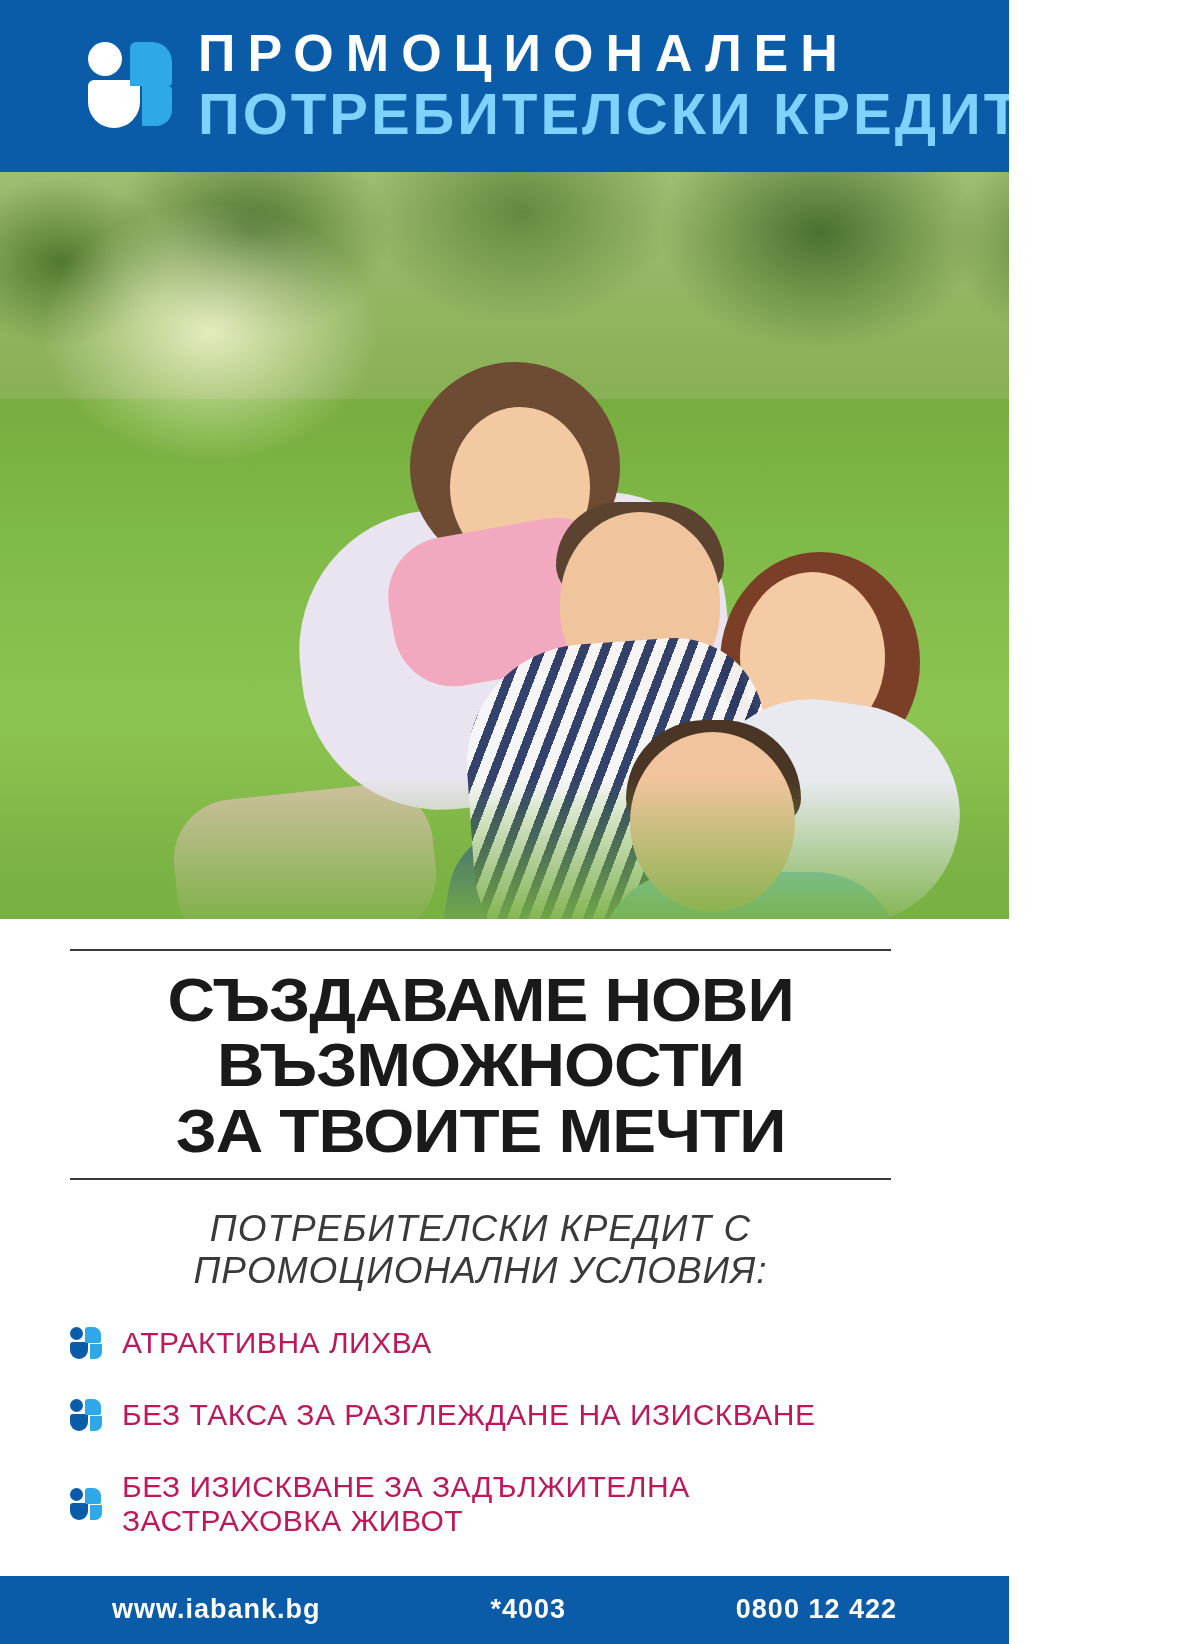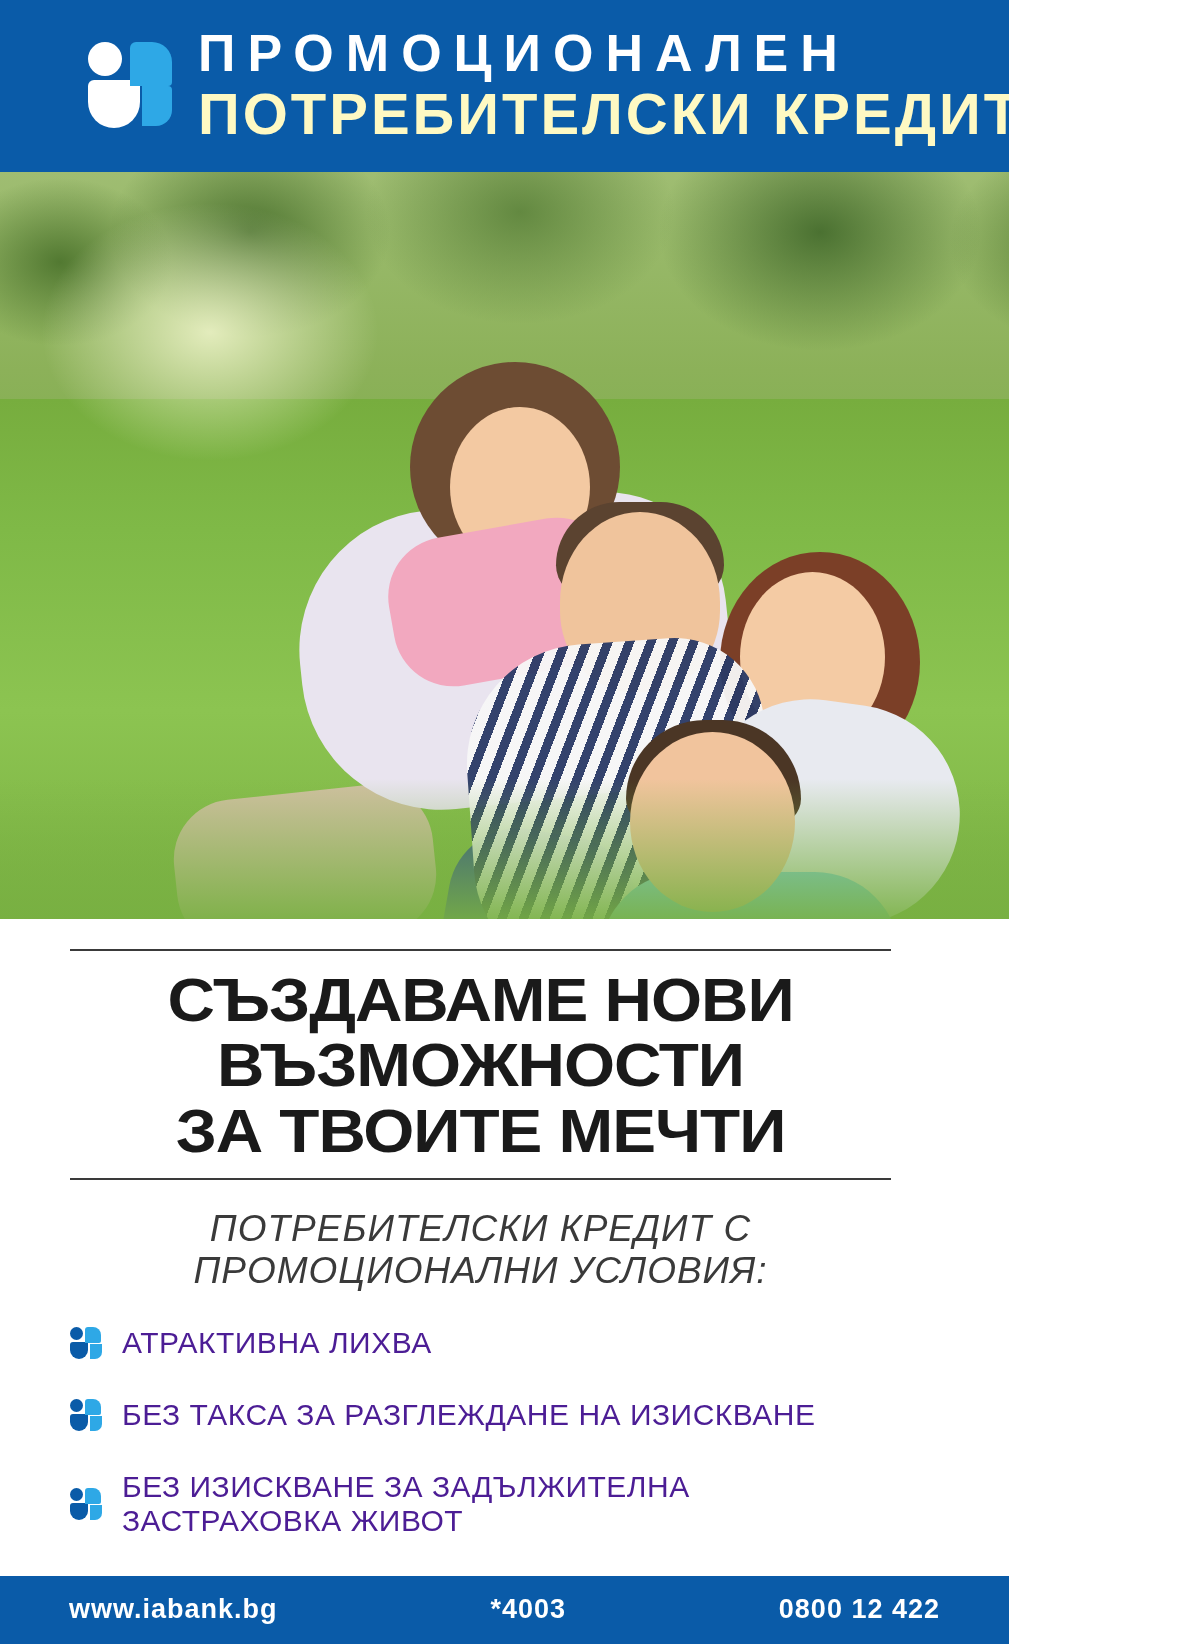--- a/index.html
+++ b/index.html
@@ -85,21 +85,21 @@
   }
   .header-line1 {
     color: #ffffff;
     font-weight: bold;
     font-size: 52px;
     line-height: 1.02;
     letter-spacing: 12px;
     white-space: nowrap;
   }
   .header-line2 {
-    color: #fef9c3;
+    color: #7dd3fc;
     font-weight: bold;
     font-size: 58px;
     line-height: 1.02;
     letter-spacing: 3px;
     white-space: nowrap;
     margin-top: 4px;
   }
 
   
   .photo {
@@ -275,31 +275,31 @@
     border-top-right-radius: 8px; border-top-left-radius: 3px; border-bottom-right-radius: 2px;
   }
   .bullet-icon .b4 {
     position: absolute; left: 20px; top: 18px;
     width: 12px; height: 15px; background: #2ea8e6;
     border-bottom-right-radius: 7px;
   }
   .bullet-text {
     font-size: 30px;
     letter-spacing: .5px;
-    color: #4c1d95;
+    color: #be185d;
   }
 
   
   .footer {
     height: 72px;
     background: #0a5ba8;
     display: flex;
     align-items: center;
     justify-content: space-between;
-    padding: 0 69px;
+    padding: 0 112px;
     box-sizing: border-box;
   }
   .footer span {
     color: #ffffff;
     font-weight: bold;
     font-size: 27px;
     letter-spacing: 1px;
   }
   .footer .f-center { flex: 0 0 auto; }
 </style>

